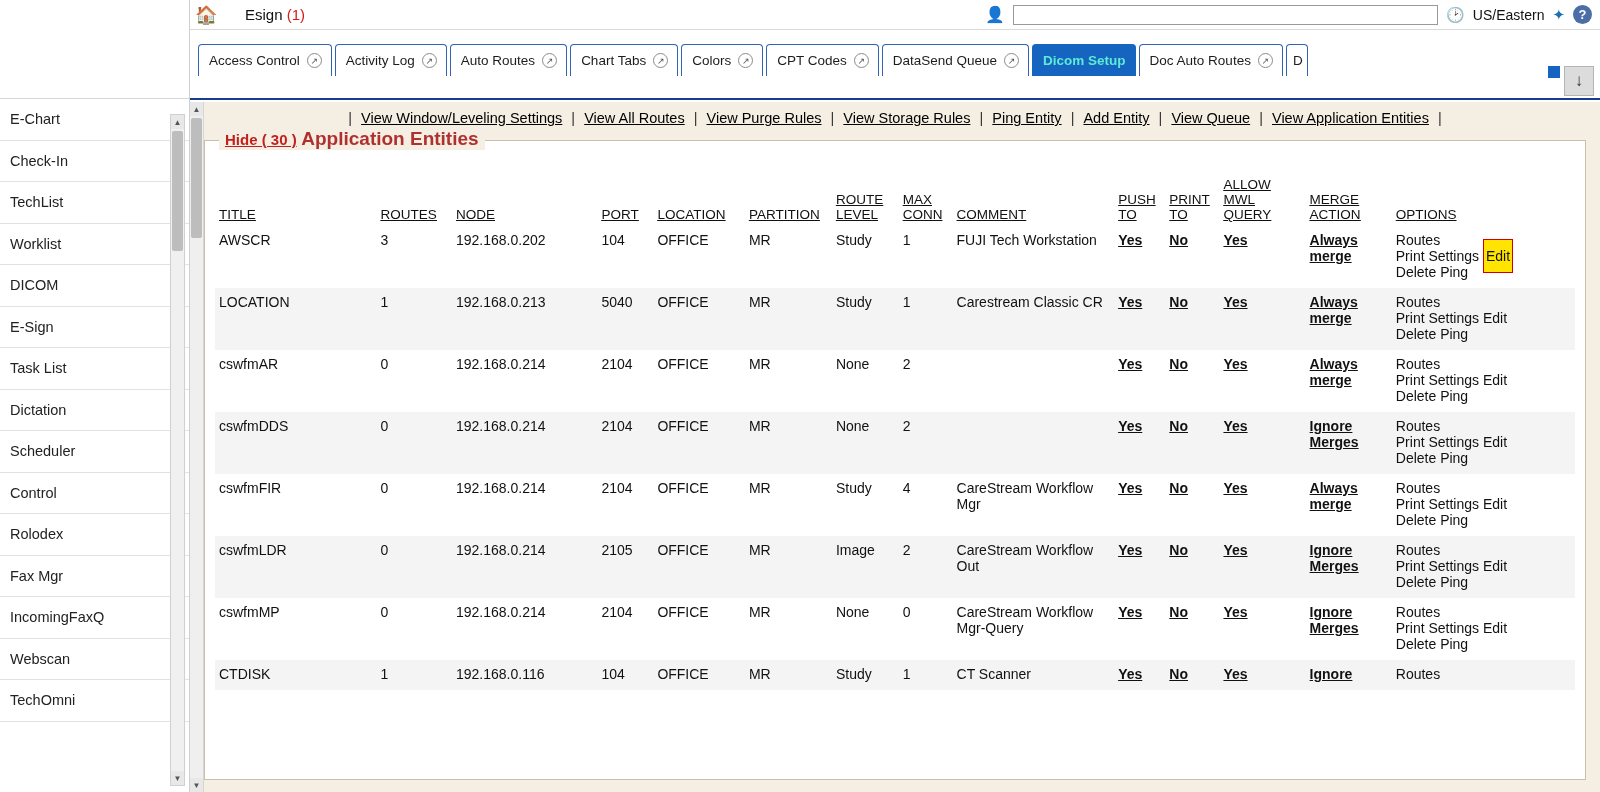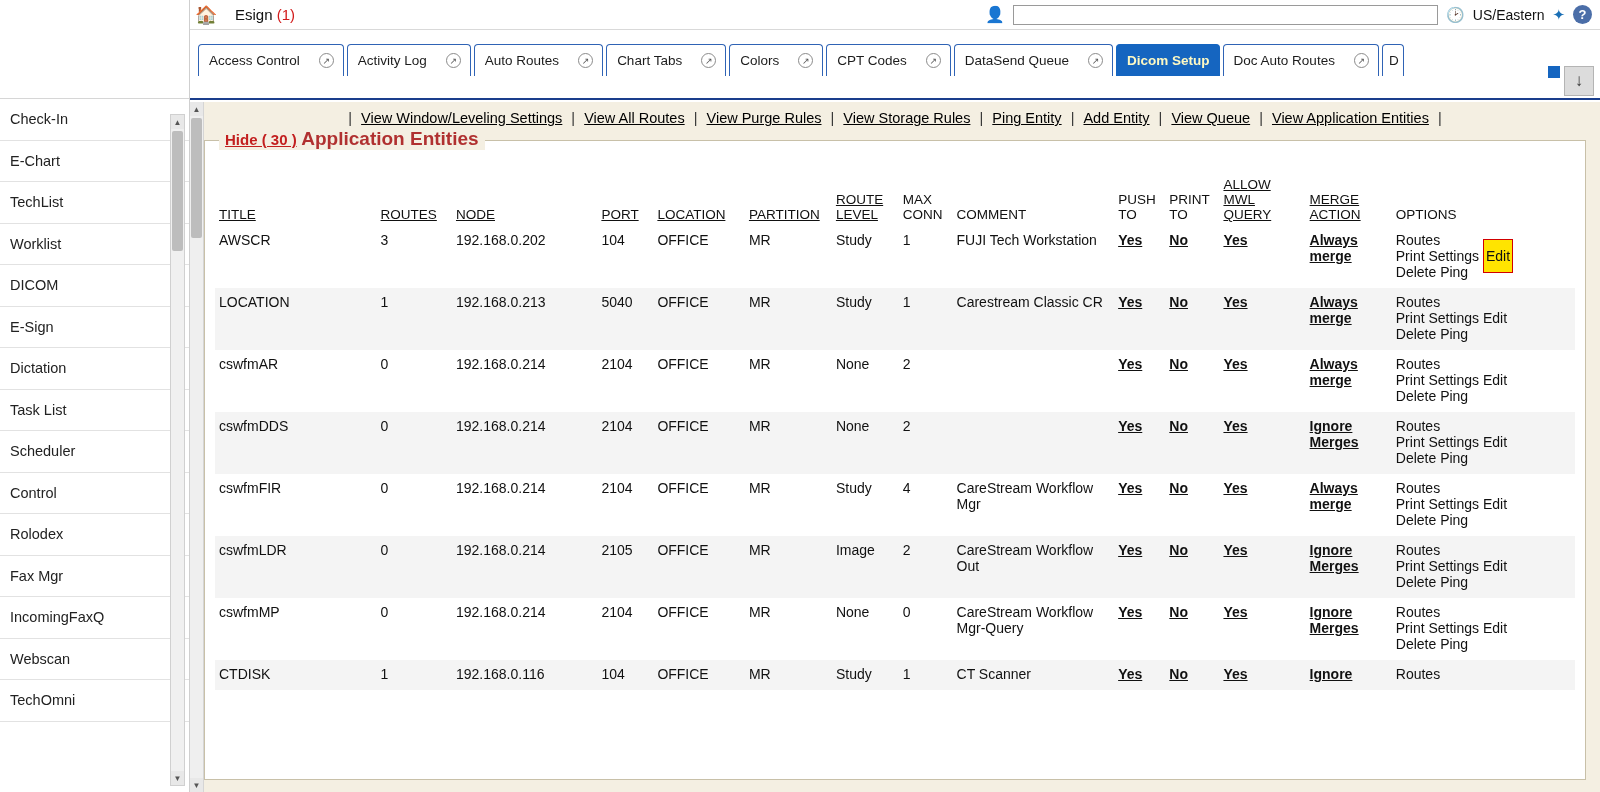--- a/index.html
+++ b/index.html
@@ -53,21 +53,21 @@
 
   
   .header {
     position: absolute; left: 190px; top: 0; width: 1410px; height: 30px;
     background: #ffffff; border-bottom: 1px solid #d9d9d9;
     display: flex; align-items: center;
   }
   .home-icon {
     width: 34px; text-align: center; font-size: 18px; color: #2b2b2b;
   }
-  .header-title { font-size: 15px; color: #111; margin-left: 11px; }
+  .header-title { font-size: 15px; color: #111; margin-left: 21px; }
   .header-title .count { color: #d21b1b; }
   .header-right {
     margin-left: auto; display: flex; align-items: center; gap: 8px;
     padding-right: 8px;
   }
   .person-icon { font-size: 16px; color: #333; }
   .header-search {
     width: 425px; height: 20px; border: 1px solid #9a9a9a; background: #fff;
     font-size: 12px; padding: 0 4px;
   }
@@ -88,30 +88,30 @@
     overflow: hidden;
   }
   .tabs-row {
     position: absolute; left: 8px; top: 14px;
     display: flex; align-items: flex-end; gap: 3px;
   }
   .tab {
     position: relative;
     height: 32px;
     padding: 0 9px 0 10px;
-    display: flex; align-items: center; gap: 19px;
+    display: flex; align-items: center; gap: 7px;
     border: 1px solid #2f63b5;
     border-bottom: none;
     border-radius: 4px 4px 0 0;
     background: #ffffff;
     font-size: 13.5px;
     color: #1c1c1c;
     white-space: nowrap;
   }
-  .tab.active { background: #1565c0; color: #fef9c3; font-weight: bold; border-color:#1565c0;justify-content:flex-end;}
+  .tab.active { background: #1565c0; color: #5eead4; font-weight: bold; border-color:#1565c0;justify-content:flex-end;}
   .tab .pop {
     width: 15px; height: 15px; border-radius: 50%;
     border: 1px solid #8b8b8b; color: #555;
     display: flex; align-items: center; justify-content: center;
     font-size: 9px; background: #fff;
   }
   .tab.partial { overflow: hidden; width: 22px; padding: 0 0 0 6px; }
 
   .tab-scroll-btn {
     position: absolute; right: 6px; top: 36px;
@@ -154,21 +154,21 @@
   }
   .panel-legend .hide {
     color: #c21f1f; text-decoration: underline; font-size: 15px; font-weight: bold;
   }
 
   .table-wrap { padding: 34px 10px 0 10px; overflow: hidden; height: 100%; }
   table.ae { width: 100%; border-collapse: collapse; font-size: 14px; }
   table.ae th {
     text-align: left; vertical-align: bottom;
     padding: 2px 6px 4px 4px;
-    font-weight: normal; font-size: 13.5px; color: #111;
+    font-weight: normal; font-size: 13.5px; color: #111; text-decoration: underline;
   }
   table.ae th span.u { text-decoration: underline; }
   table.ae td {
     vertical-align: top; padding: 6px 6px 8px 4px; font-size: 14px; color: #111;
   }
   table.ae tr.odd td { background: #ffffff; }
   table.ae tr.even td { background: #f4f4f4; }
   td.bold { font-weight: bold; text-decoration: underline; }
   .opt-line { display:block; }
   .edit-hl {
@@ -207,28 +207,28 @@
   .content-scroll .arrow-up { top:0; } .content-scroll .arrow-down { bottom:0; }
 </style>
 </head>
 <body>
 
 <div id="app">
 
   <div class="sidebar">
     <div class="sidebar-top"></div>
     <div class="sidebar-list">
+      <div class="sidebar-item"><span>E-Chart</span></div>
       <div class="sidebar-item"><span>Check-In</span></div>
-      <div class="sidebar-item"><span>E-Chart</span></div>
       <div class="sidebar-item"><span>TechList</span></div>
       <div class="sidebar-item"><span>Worklist</span></div>
       <div class="sidebar-item"><span>DICOM</span></div>
       <div class="sidebar-item"><span>E-Sign</span></div>
+      <div class="sidebar-item"><span>Task List</span></div>
       <div class="sidebar-item"><span>Dictation</span></div>
-      <div class="sidebar-item"><span>Task List</span></div>
       <div class="sidebar-item"><span>Scheduler</span></div>
       <div class="sidebar-item"><span>Control</span></div>
       <div class="sidebar-item"><span>Rolodex</span></div>
       <div class="sidebar-item"><span>Fax Mgr</span></div>
       <div class="sidebar-item"><span>IncomingFaxQ</span></div>
       <div class="sidebar-item"><span>Webscan</span></div>
       <div class="sidebar-item"><span>TechOmni</span></div>
     </div>
     <div class="sb-scroll">
       <div class="arrow-up">▲</div>

